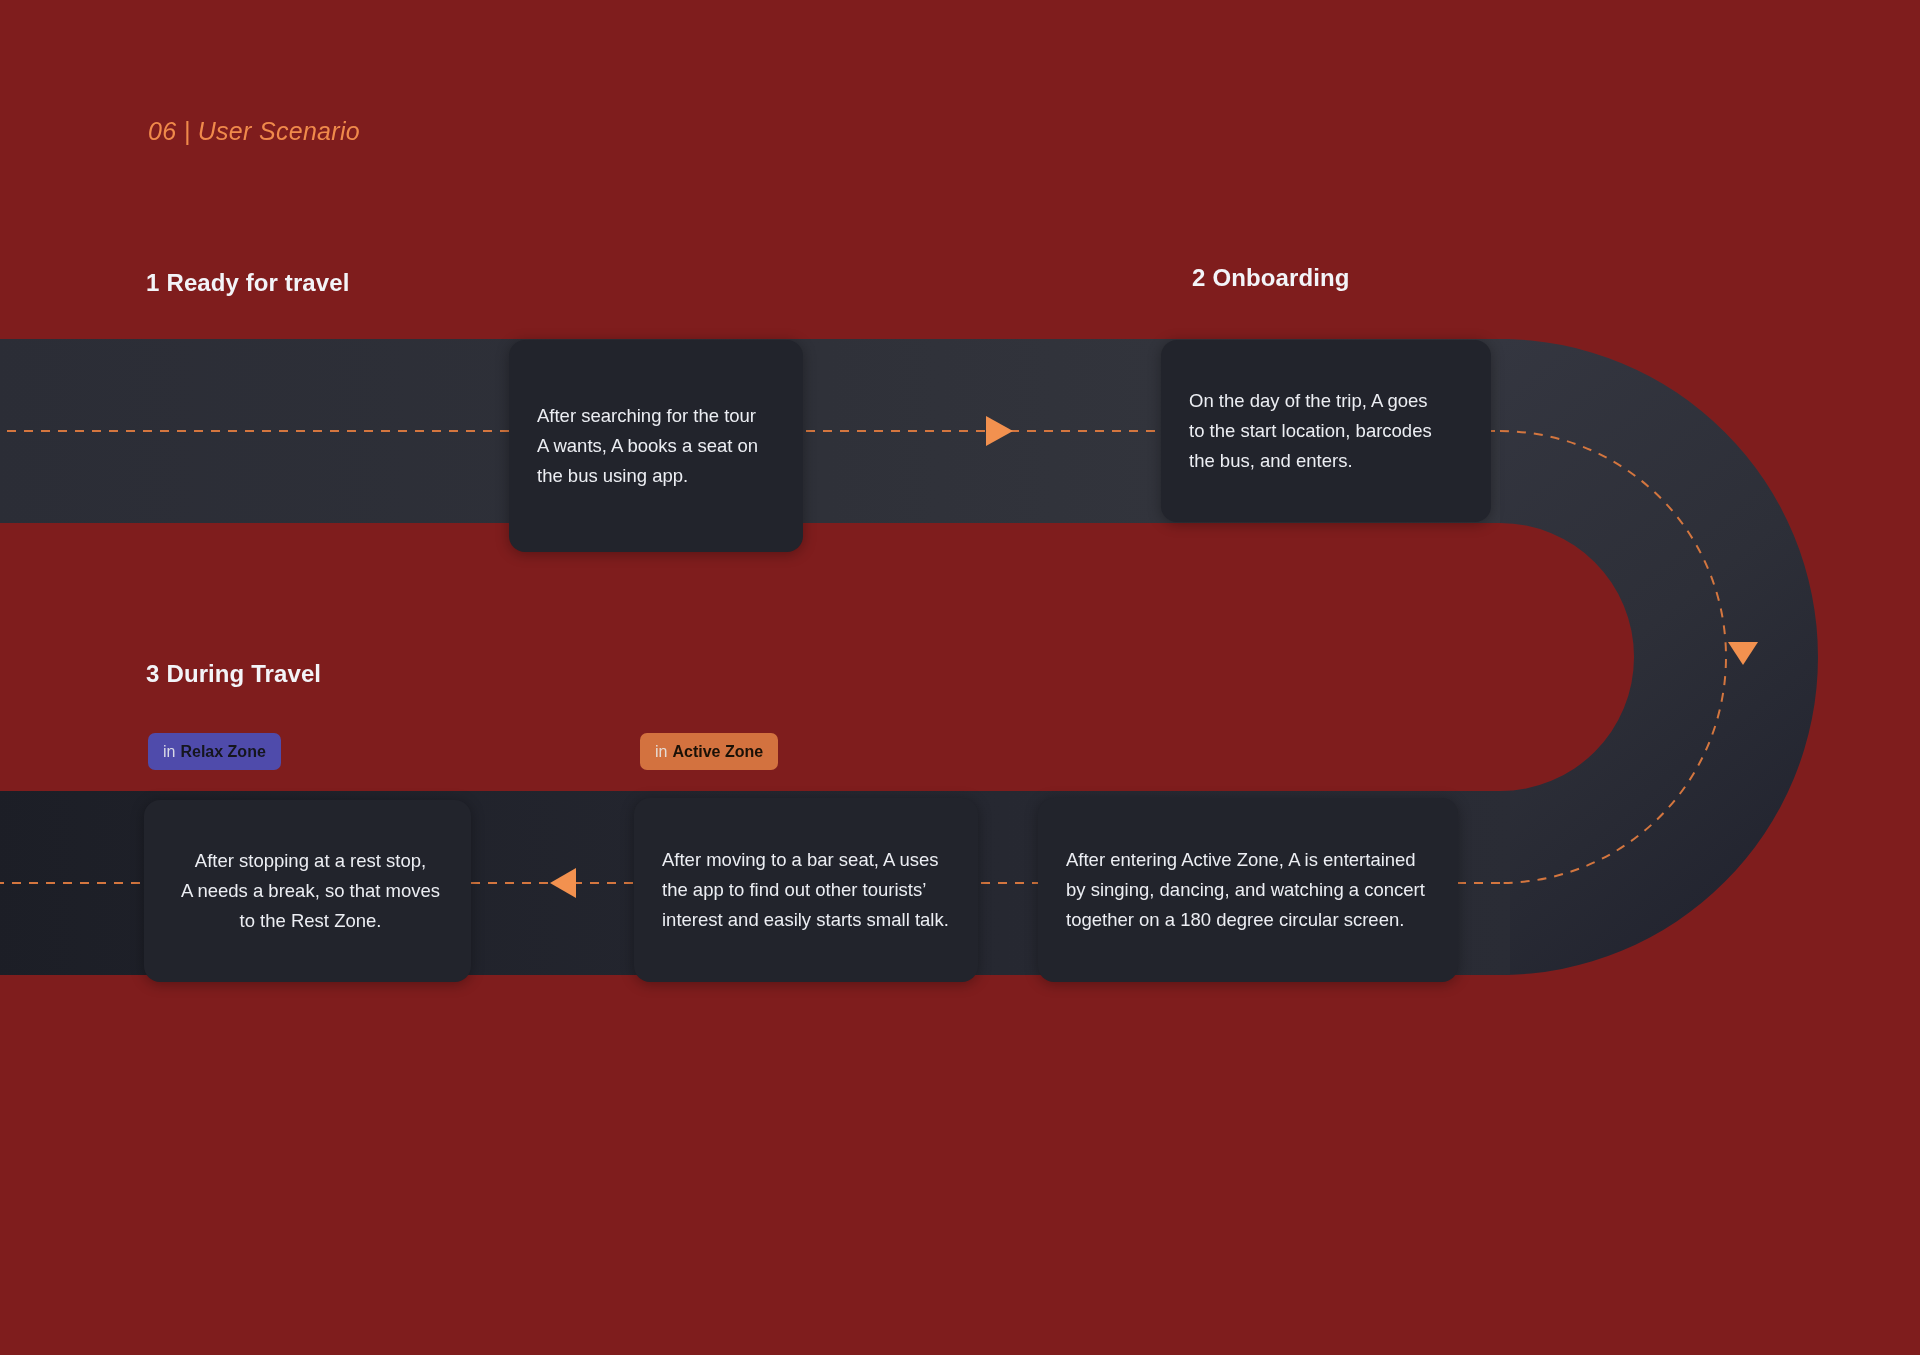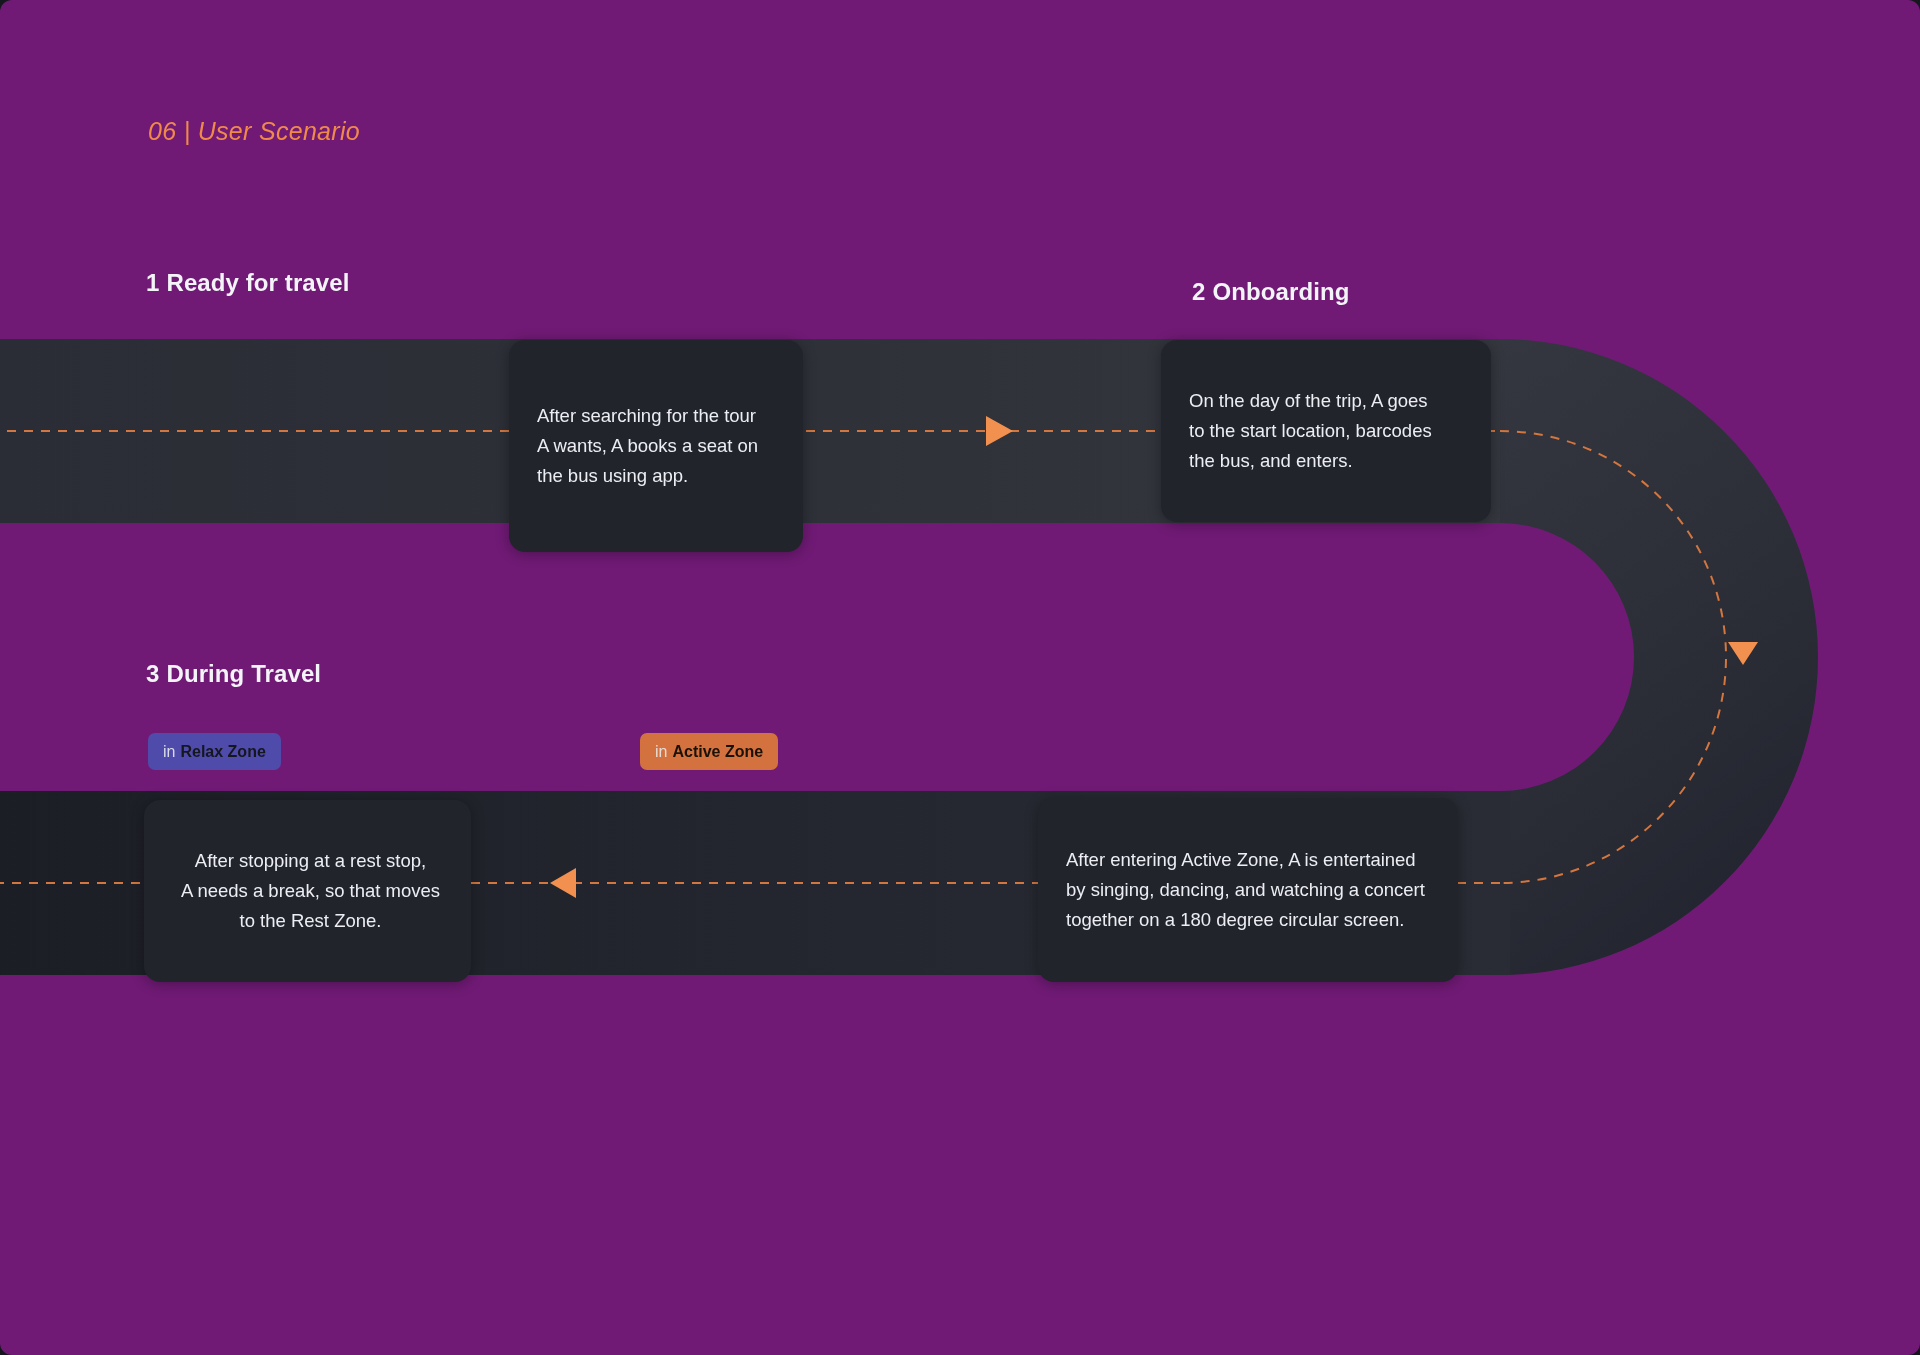--- a/index.html
+++ b/index.html
@@ -15,22 +15,21 @@
     font-family: "Liberation Sans", sans-serif;
     position: relative;
     -webkit-font-smoothing: antialiased;
   }
 
   #stage {
     position: absolute;
     inset: 0;
     width: 1920px;
     height: 1355px;
-    background: #701a75;
-    border-radius: 12px;
+    background: #7f1d1d;
   }
 
   
   #track-layer {
     position: absolute;
     inset: 0;
     width: 1920px;
     height: 1355px;
     z-index: 1;
     pointer-events: none;
@@ -69,21 +68,21 @@
     font-size: 24px;
     font-weight: bold;
     color: #f3f4f8;
     letter-spacing: 0.1px;
     white-space: nowrap;
     text-align: center;
   }
   .stage-heading .num { margin-right: 7px; }
 
   .heading-1 { left: 146px; top: 269px; }
-  .heading-2 { left: 1192px; top: 264px; margin-top: 14px; }
+  .heading-2 { left: 1192px; top: 264px; }
   .heading-3 { left: 146px; top: 660px; }
 
   .card {
     position: absolute;
     background: #22242c;
     border-radius: 16px;
     box-shadow: 0 2px 14px rgba(0,0,0,0.32);
   }
   .card .card-text {
     position: absolute;
@@ -227,20 +226,25 @@
 to the start location, barcodes
 the bus, and enters.</div>
     </div>
 
     <div class="card card-4">
       <div class="card-text">After stopping at a rest stop,
 A needs a break, so that moves
 to the Rest Zone.</div>
     </div>
 
+    <div class="card card-5">
+      <div class="card-text">After moving to a bar seat, A uses
+the app to find out other tourists’
+interest and easily starts small talk.</div>
+    </div>
 
     <div class="card card-6">
       <div class="card-text">After entering Active Zone, A is entertained
 by singing, dancing, and watching a concert
 together on a 180 degree circular screen.</div>
     </div>
 
   </div>
 </div>
 

